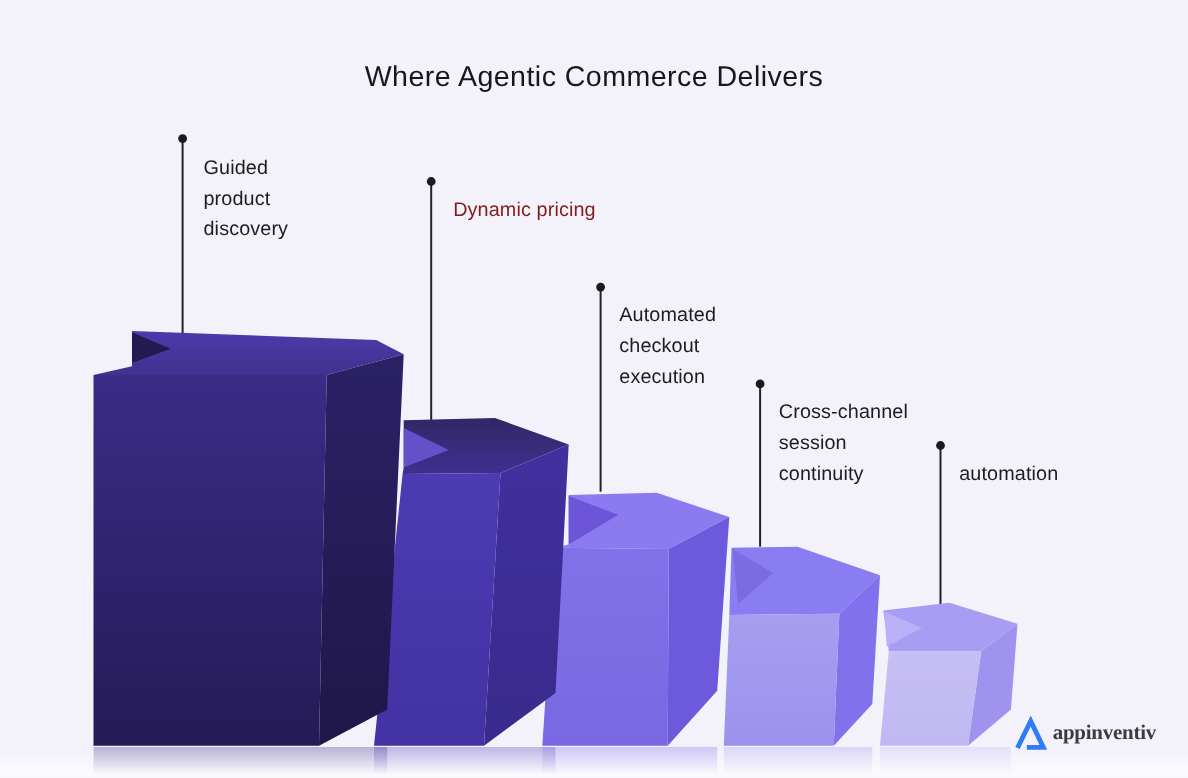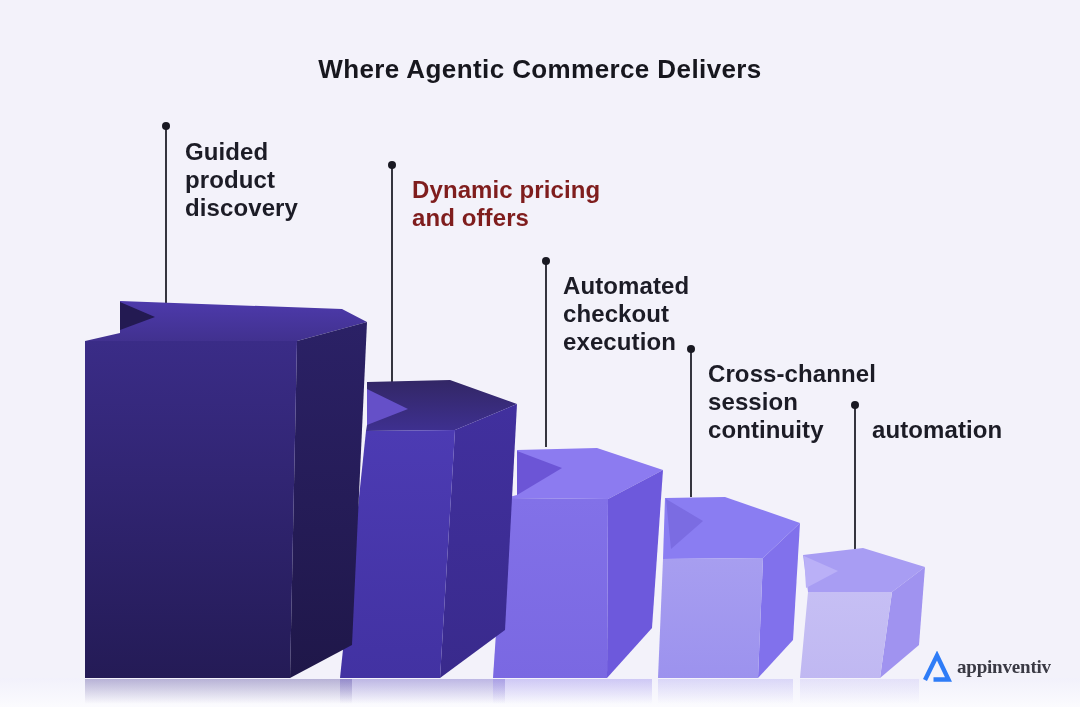--- a/index.html
+++ b/index.html
@@ -10,27 +10,27 @@
     overflow:hidden;
     font-family:"Liberation Sans", sans-serif;
   }
   .floor{
     position:absolute;left:0;top:678px;width:1080px;height:29px;
     background:linear-gradient(#f2f1fb,#fbfbfe);
   }
   .page-title{
     position:absolute;left:0;top:54px;width:1080px;
     text-align:center;
-    font-size:26px;font-weight:700;letter-spacing:.4px;
+    font-size:26px;font-weight:400;letter-spacing:.4px;
     color:#17171e;margin:0;
   }
   #scene{position:absolute;left:0;top:0;}
   .callout{
     position:absolute;
-    font-size:24px;font-weight:700;
+    font-size:18px;font-weight:400;
     color:#1c1c26;letter-spacing:.1px;
   }
   .callout span{display:block;line-height:28px;}
   .brand{
     position:absolute;left:921px;top:650px;
     display:flex;align-items:center;gap:5px;height:34px;
   }
   .brand-text{
     font-size:19px;font-weight:600;color:#3a3a44;letter-spacing:-0.2px;font-family:Liberation Serif, serif;
   }
@@ -140,21 +140,20 @@
 
   <h1 class="page-title" style="color: rgb(23, 23, 30);">Where Agentic Commerce Delivers</h1>
 
   <div class="callout" style="left: 185px; top: 138px; color: rgb(28, 28, 38);">
     <span>Guided</span>
     <span>product</span>
     <span>discovery</span>
   </div>
   <div class="callout" style="left: 412px; top: 176px; color: #7f1d1d;">
     <span>Dynamic pricing</span>
-    <span>and offers</span>
     <span></span>
   </div>
   <div class="callout" style="left: 563px; top: 272px; color: rgb(28, 28, 38);">
     <span>Automated</span>
     <span>checkout</span>
     <span>execution</span>
   </div>
   <div class="callout" style="left: 708px; top: 360px; color: rgb(28, 28, 38);">
     <span>Cross-channel</span>
     <span>session</span>

